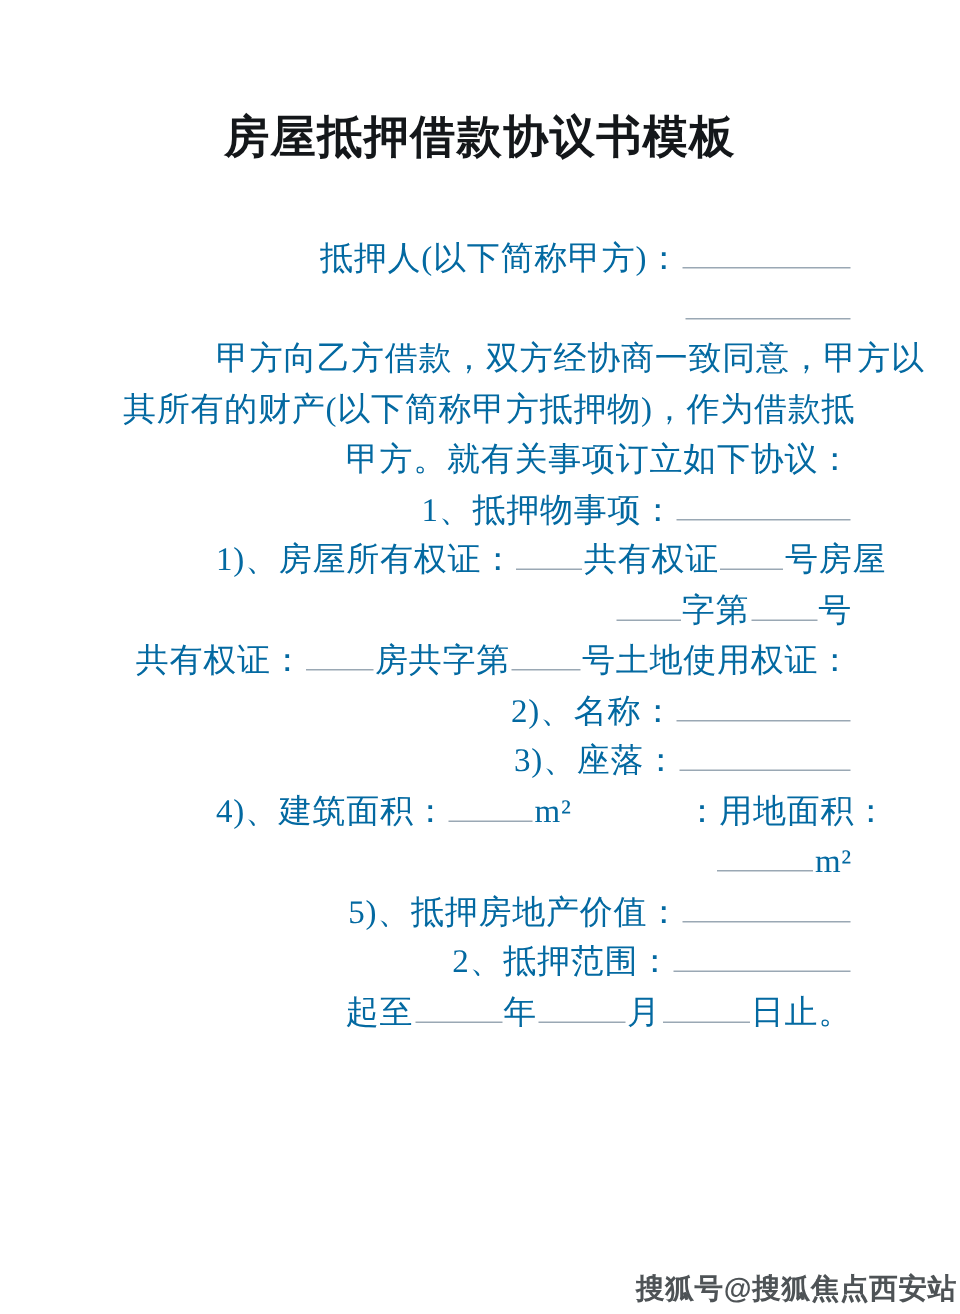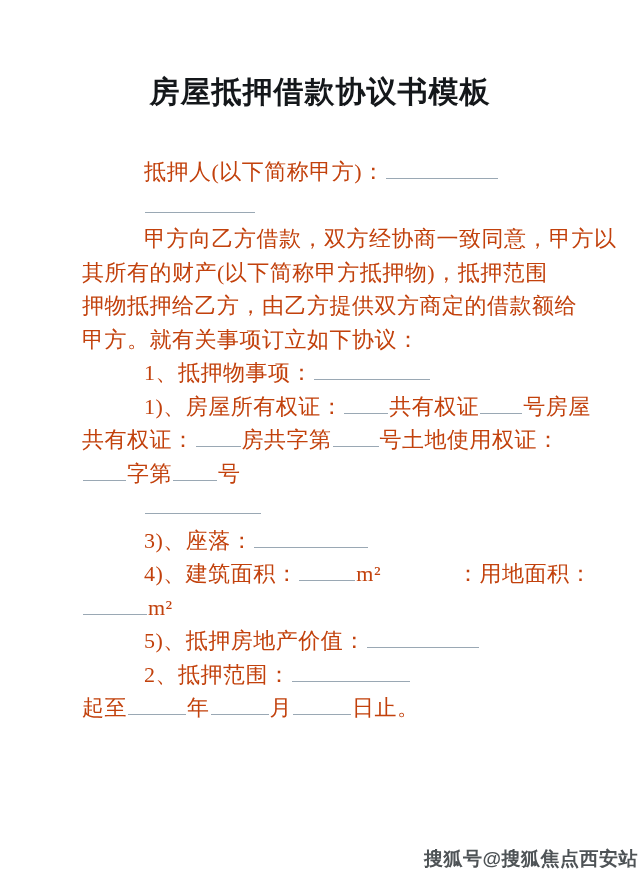--- a/index.html
+++ b/index.html
@@ -36,22 +36,23 @@
     position: absolute;
     left: 82px;
     top: 155px;
     width: 486px;
   }
   .line {
     height: 33.5px;
     line-height: 33.5px;
     font-size: 22px;
     letter-spacing: 0.5px;
-    color: #c2410c;
+    color: #0369a1;
     white-space: nowrap;
+    text-align: right;
   }
   .line.indent {
     padding-left: 62px;
   }
   .run { white-space: pre; }
   .blank {
     display: inline-block;
     height: 3px;
     border-bottom: 1.5px solid #9aa8b4;
     margin: 0 1px;
@@ -75,28 +76,27 @@
 </head>
 <body>
 
 <div class="page">
   <h1 class="doc-title">房屋抵押借款协议书模板</h1>
 
   <div class="doc-lines">
       <div class="line indent"><span class="run">抵押人(以下简称甲方)：</span><span class="blank" style="width: 112px;"></span></div>
       <div class="line indent"><span class="blank" style="width: 110px;"></span></div>
       <div class="line indent"><span class="run">甲方向乙方借款，双方经协商一致同意，甲方以</span></div>
-      <div class="line"><span class="run">其所有的财产(以下简称甲方抵押物)，抵押范围</span></div>
-      <div class="line"><span class="run">押物抵押给乙方，由乙方提供双方商定的借款额给</span></div>
+      <div class="line"><span class="run">其所有的财产(以下简称甲方抵押物)，作为借款抵</span></div>
       <div class="line"><span class="run">甲方。就有关事项订立如下协议：</span></div>
       <div class="line indent"><span class="run">1、抵押物事项：</span><span class="blank" style="width: 116px;"></span></div>
       <div class="line indent"><span class="run">1)、房屋所有权证：</span><span class="blank" style="width: 44px;"></span><span class="run">共有权证</span><span class="blank" style="width: 42px;"></span><span class="run">号房屋</span></div>
+      <div class="line"><span class="blank" style="width: 43px;"></span><span class="run">字第</span><span class="blank" style="width: 44px;"></span><span class="run">号</span></div>
       <div class="line"><span class="run">共有权证：</span><span class="blank" style="width: 45px;"></span><span class="run">房共字第</span><span class="blank" style="width: 46px;"></span><span class="run">号土地使用权证：</span></div>
-      <div class="line"><span class="blank" style="width: 43px;"></span><span class="run">字第</span><span class="blank" style="width: 44px;"></span><span class="run">号</span></div>
-      <div class="line indent"><span class="blank" style="width: 116px;"></span></div>
+      <div class="line indent"><span class="run">2)、名称：</span><span class="blank" style="width: 116px;"></span></div>
       <div class="line indent"><span class="run">3)、座落：</span><span class="blank" style="width: 114px;"></span></div>
       <div class="line indent"><span class="run">4)、建筑面积：</span><span class="blank" style="width: 56px;"></span><span class="run">m²</span><span class="gap" style="width: 76px;"></span><span class="run">：用地面积：</span></div>
       <div class="line"><span class="blank" style="width: 64px;"></span><span class="run">m²</span></div>
       <div class="line indent"><span class="run">5)、抵押房地产价值：</span><span class="blank" style="width: 112px;"></span></div>
       <div class="line indent"><span class="run">2、抵押范围：</span><span class="blank" style="width: 118px;"></span></div>
       <div class="line"><span class="run">起至</span><span class="blank" style="width: 58px;"></span><span class="run">年</span><span class="blank" style="width: 58px;"></span><span class="run">月</span><span class="blank" style="width: 58px;"></span><span class="run">日止。</span></div>
     </div>
 
   <div class="watermark">搜狐号@搜狐焦点西安站</div>
 </div>

